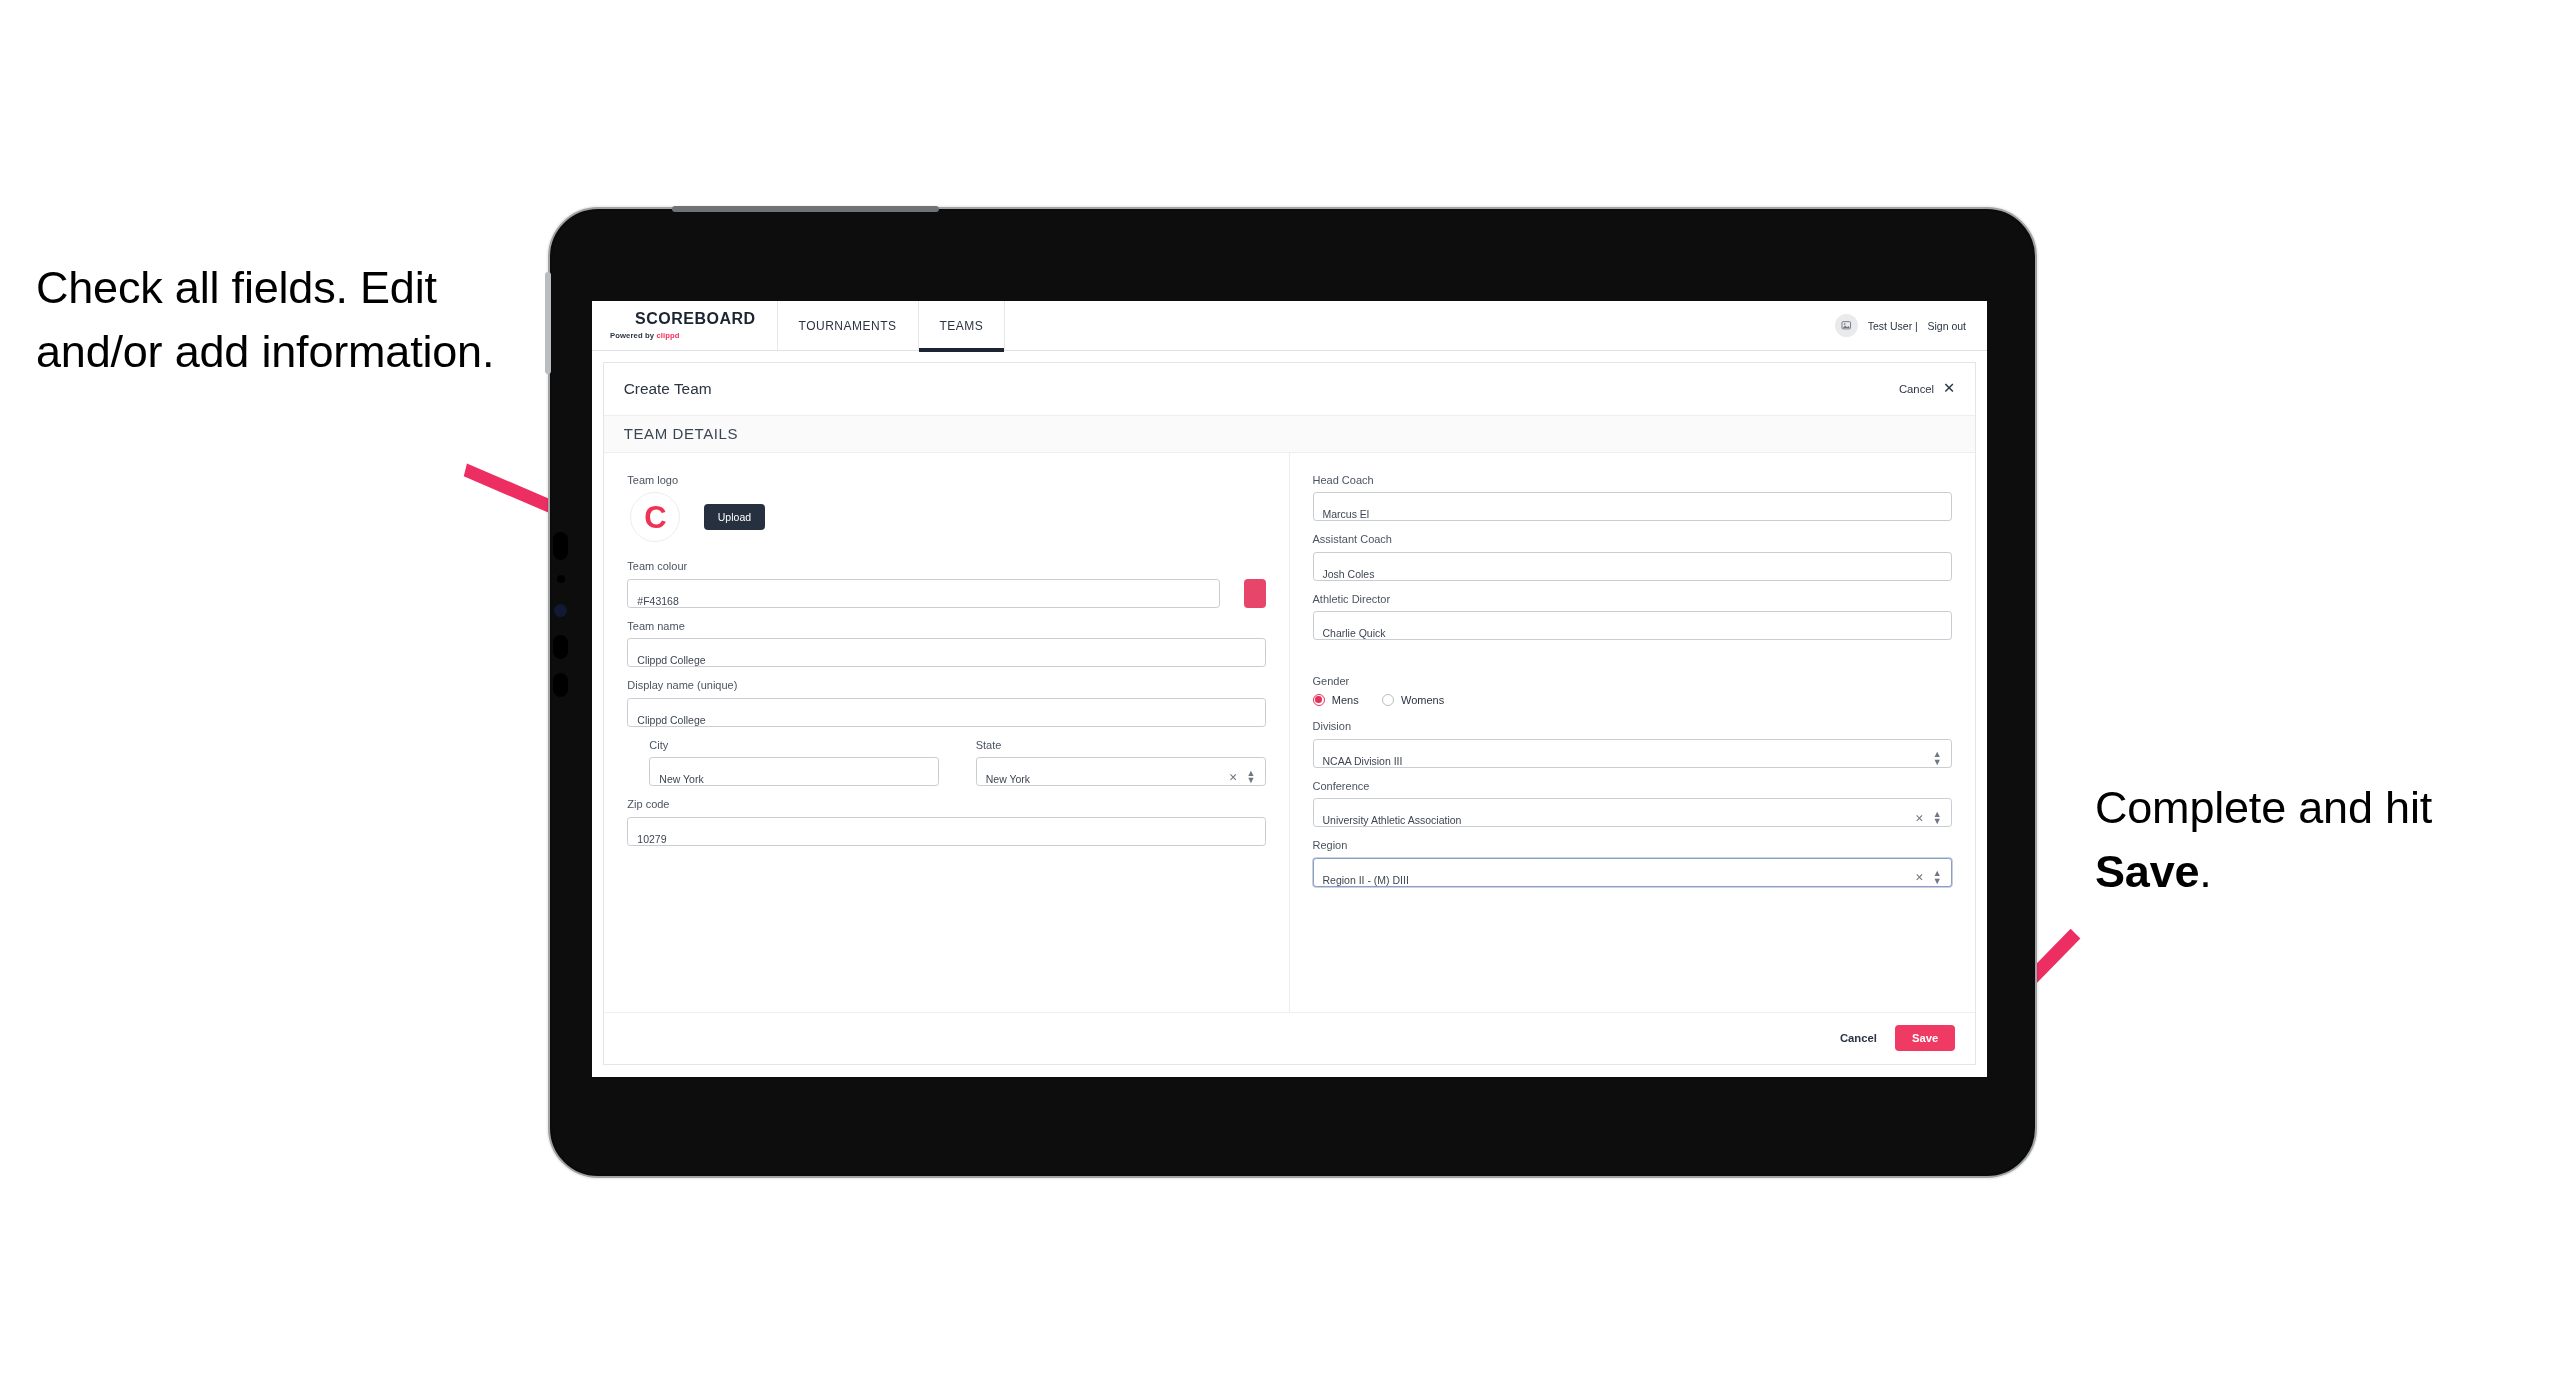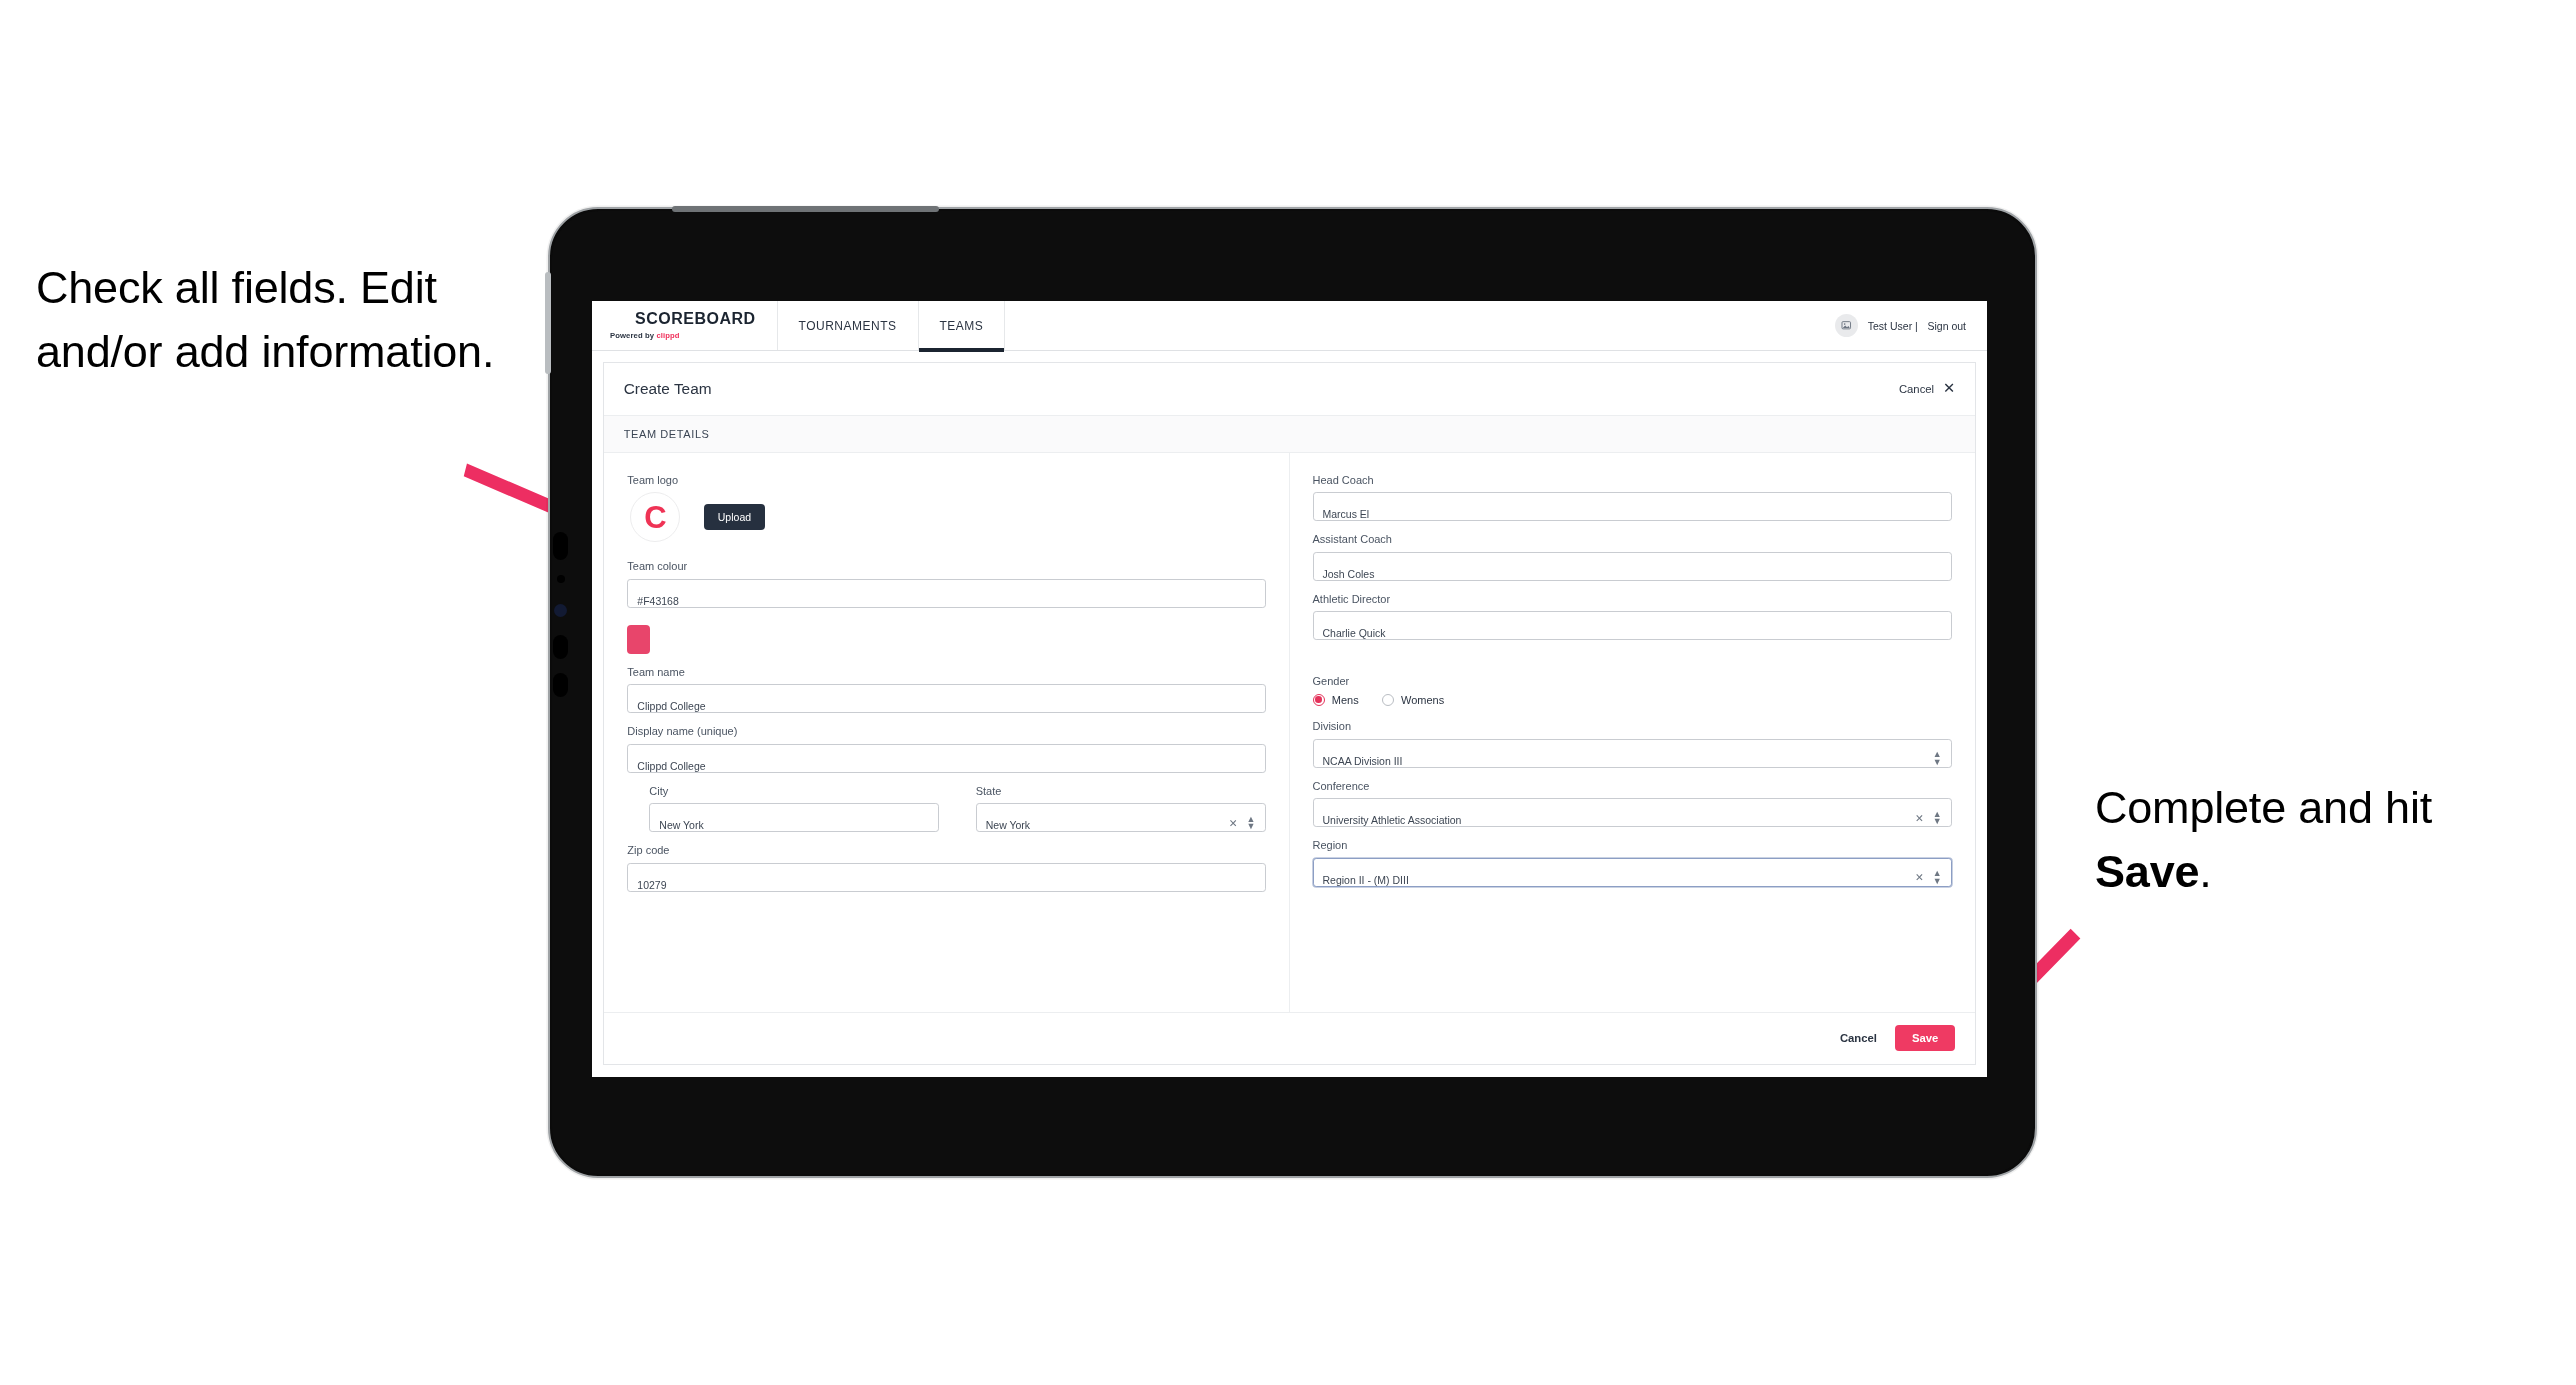--- a/index.html
+++ b/index.html
@@ -144,21 +144,21 @@
     font-size: 11.3px; color: #2b3442; cursor: pointer;
   }
   .cancel-x .xglyph { font-size: 14.6px; line-height: 1; }
 
   .section-head {
     height: 37px;
     background: #fafafb;
     border-bottom: 0.8px solid #eceef0;
     display: flex; align-items: center;
     padding: 0 19.4px;
-    font-size: 11px; letter-spacing: 0.6px; color: #3b4554;
+    font-size: 15px; letter-spacing: 0.6px; color: #3b4554;
   }
 
   .form-body {
     flex: 1;
     display: flex;
     padding: 0;
     overflow: hidden;
   }
   .col {
     padding: 21px 23px 16px 23px;
@@ -197,21 +197,21 @@
     font-size: 31px; font-weight: 700; color: #ef3355;
     line-height: 1;
   }
   .upload-btn {
     background: #26303f; color: #fff;
     font-size: 10.5px;
     padding: 7.3px 13.8px; border-radius: 4px;
     cursor: pointer;
   }
 
-  .colour-row { display: flex; align-items: stretch; gap: 17px; flex-direction: column; }
+  .colour-row { display: flex; align-items: stretch; gap: 24px; }
   .colour-swatch {
     width: 23px; height: 29px;
     border-radius: 4px;
     cursor: pointer;
   }
 
   .two-col { display: flex; gap: 14.6px; }
   .two-col > div { flex: 1; margin-left: 22px; }
 
   .radio-row { display: flex; align-items: center; gap: 23px; margin-top: 2.4px; margin-bottom: 14.6px; }

